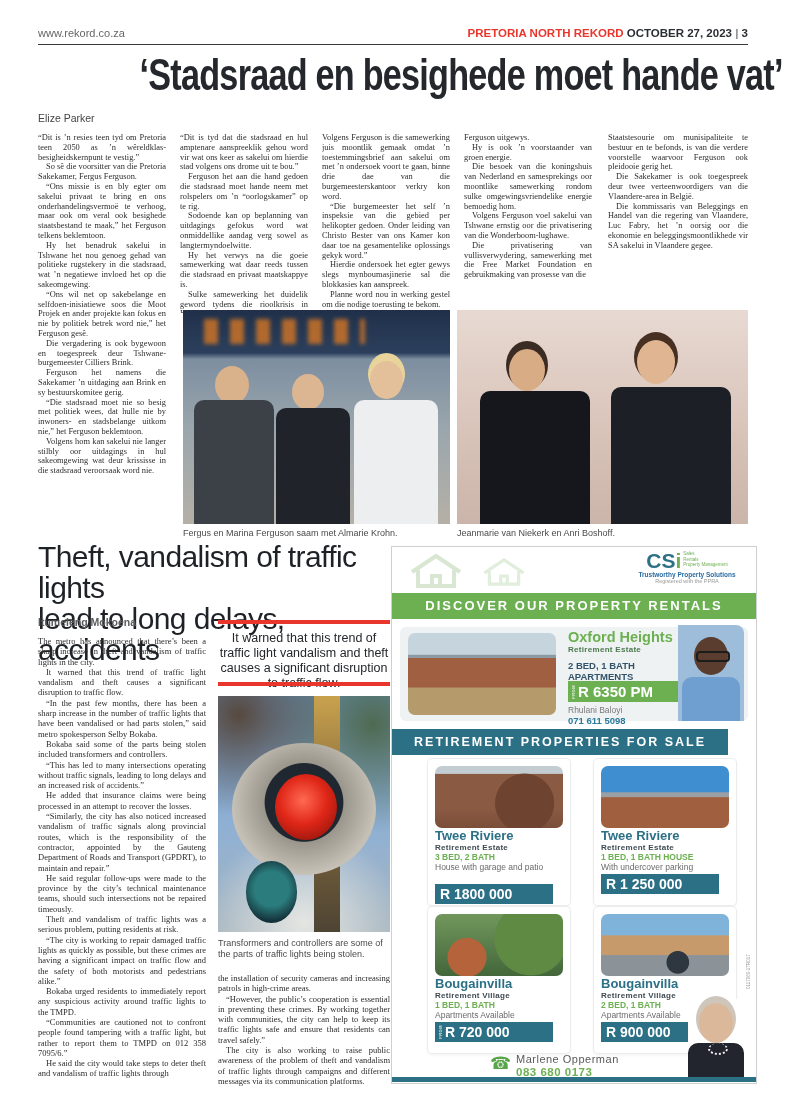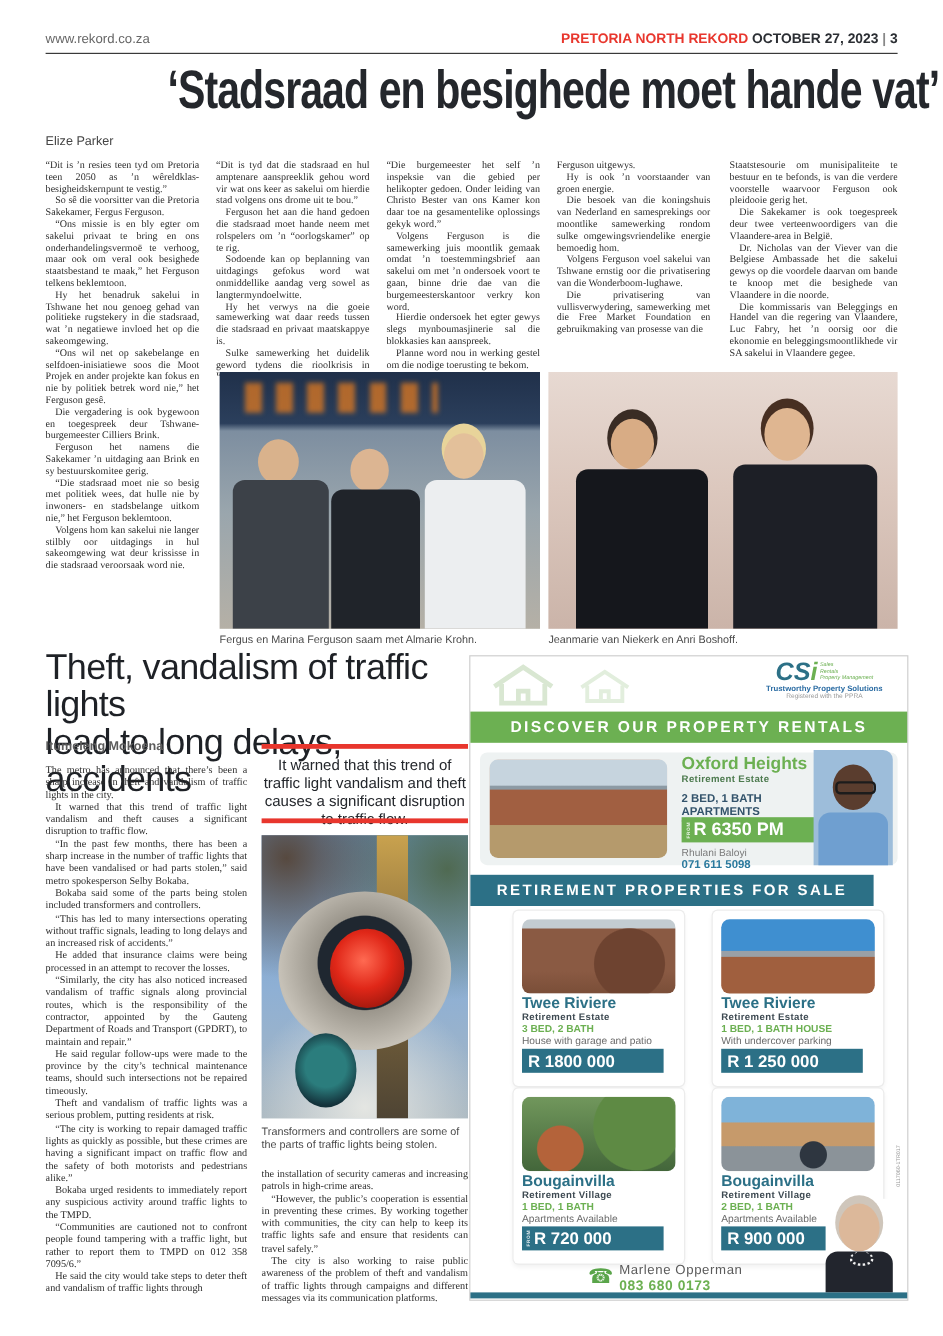--- a/index.html
+++ b/index.html
@@ -118,37 +118,36 @@
       <p>Volgens hom kan sakelui nie langer stilbly oor uitdagings in hul sakeomgewing wat deur krississe in die stadsraad veroorsaak word nie.</p>
     </div>
   <div class="abs col" style="left:180px;top:133px;width:128px;height:180px;">
       <p>“Dit is tyd dat die stadsraad en hul amptenare aanspreeklik gehou word vir wat ons keer as sakelui om hierdie stad volgens ons drome uit te bou.”</p>
       <p>Ferguson het aan die hand gedoen die stadsraad moet hande neem met rolspelers om ’n “oorlogskamer” op te rig.</p>
       <p>Sodoende kan op beplanning van uitdagings gefokus word wat onmiddellike aandag verg sowel as langtermyndoelwitte.</p>
       <p>Hy het verwys na die goeie samewerking wat daar reeds tussen die stadsraad en privaat maatskappye is.</p>
       <p>Sulke samewerking het duidelik geword tydens die rioolkrisis in Klerksoord in Akasia en Rosslyn.</p>
     </div>
   <div class="abs col" style="left:322px;top:133px;width:128px;height:180px;">
+      <p>Volgens Ferguson is die samewerking juis moontlik gemaak omdat ’n toestemmingsbrief aan sakelui om met ’n ondersoek voort te gaan, binne drie dae van die burgemeesterskantoor verkry kon word.</p>
       <p>“Die burgemeester het self ’n inspeksie van die gebied per helikopter gedoen. Onder leiding van Christo Bester van ons Kamer kon daar toe na gesamentelike oplossings gekyk word.”</p>
-      <p>Volgens Ferguson is die samewerking juis moontlik gemaak omdat ’n toestemmingsbrief aan sakelui om met ’n ondersoek voort te gaan, binne drie dae van die burgemeesterskantoor verkry kon word.</p>
       <p>Hierdie ondersoek het egter gewys slegs mynboumasjinerie sal die blokkasies kan aanspreek.</p>
       <p>Planne word nou in werking gestel om die nodige toerusting te bekom.</p>
       <p>“Sulke voetwerk is moontlik wanneer besighede mobiliseer,” het</p>
     </div>
   <div class="abs col" style="left:464px;top:133px;width:128px;height:180px;">
       <p>Ferguson uitgewys.</p>
       <p>Hy is ook ’n voorstaander van groen energie.</p>
       <p>Die besoek van die koningshuis van Nederland en samesprekings oor moontlike samewerking rondom sulke omgewingsvriendelike energie bemoedig hom.</p>
       <p>Volgens Ferguson voel sakelui van Tshwane ernstig oor die privatisering van die Wonderboom-lughawe.</p>
       <p>Die privatisering van vullisverwydering, samewerking met die Free Market Foundation en gebruikmaking van prosesse van die</p>
     </div>
   <div class="abs col" style="left:608px;top:133px;width:140px;height:180px;">
       <p>Staatstesourie om munisipaliteite te bestuur en te befonds, is van die verdere voorstelle waarvoor Ferguson ook pleidooie gerig het.</p>
       <p>Die Sakekamer is ook toegespreek deur twee verteenwoordigers van die Vlaandere-area in België.</p>
-      <p>Dr. Nicholas van der Viever van die Belgiese Ambassade het die sakelui gewys op die voordele daarvan om bande te knoop met die besighede van Vlaandere in die noorde.</p>
       <p>Die kommissaris van Beleggings en Handel van die regering van Vlaandere, Luc Fabry, het ’n oorsig oor die ekonomie en beleggingsmoontlikhede vir SA sakelui in Vlaandere gegee.</p>
     </div>
 
   <div class="abs photo photoL" style="left:183px;top:310px;width:267px;height:214px;">
     <div class="banner-glow"></div>
     <div class="head-c" style="left:12%;top:26%;width:34px;height:38px;background:#d9b28c;"></div>
     <div class="torso" style="left:4%;top:42%;width:80px;height:58%;background:#3c4148;"></div>
     <div class="head-c" style="left:41%;top:30%;width:32px;height:36px;"></div>
     <div class="torso" style="left:35%;top:46%;width:74px;height:54%;background:#20242a;"></div>
     <div class="head-c" style="left:70%;top:24%;width:33px;height:38px;background:#e3c09a;box-shadow:0 -6px 0 2px #e8d49a;"></div>
@@ -205,21 +204,21 @@
 
   <div class="abs adbox" style="left:391px;top:546px;width:364px;height:536px;">
 
     <svg class="abs" style="left:12px;top:5px;" width="64" height="38" viewBox="0 0 64 38">
       <path d="M8 20 L32 4 L56 20 M14 18 V34 H50 V18 M28 34 V24 H36 V34" fill="none" stroke="#d9e7d2" stroke-width="4"></path>
     </svg>
     <svg class="abs" style="left:86px;top:9px;" width="52" height="32" viewBox="0 0 64 38">
       <path d="M8 20 L32 4 L56 20 M14 18 V34 H50 V18 M28 34 V24 H36 V34" fill="none" stroke="#e2eedd" stroke-width="4"></path>
     </svg>
     <div class="abs" style="right:10px;top:4px;width:118px;text-align:center;">
-      <div style="display:flex;justify-content:center;align-items:flex-start;gap:2px;font-style:italic;">
+      <div style="display:flex;justify-content:center;align-items:flex-start;gap:2px;">
         <span class="logo-cs"><span>CS</span><span class="i">i</span></span>
         <span class="logo-svc">
           <div>Sales</div>
           <div>Rentals</div>
           <div>Property Management</div>
         </span>
       </div>
       <div class="logo-tag">Trustworthy Property Solutions</div>
       <div class="logo-reg">Registered with the PPRA</div>
     </div>
@@ -247,21 +246,21 @@
     </div>
 
     <div class="abs banner teal" style="left:0;top:182px;width:336px;height:26px;">RETIREMENT PROPERTIES FOR SALE</div>
 
     <div class="abs card" style="left:36px;top:212px;width:128px;height:132px;">
       <div class="ph cphA" style="width:128px;height:62px;"></div>
       <div class="ad-title">Twee Riviere</div>
       <div class="ad-sub">Retirement Estate</div>
       <div class="beds">3 BED, 2 BATH</div>
       <div class="desc">House with garage and patio</div>
-      <div class="pricebox teal" style="width:118px;height:20px;font-size:14px;margin-top:2px;">
+      <div class="pricebox teal" style="width:118px;height:20px;font-size:14px;margin-top:12px;">
         <span class="from"></span>
         <span>R 1800 000</span>
       </div>
     </div>
     <div class="abs card" style="left:202px;top:212px;width:128px;height:132px;">
       <div class="ph cphB" style="width:128px;height:62px;"></div>
       <div class="ad-title">Twee Riviere</div>
       <div class="ad-sub">Retirement Estate</div>
       <div class="beds">1 BED, 1 BATH HOUSE</div>
       <div class="desc">With undercover parking</div>

